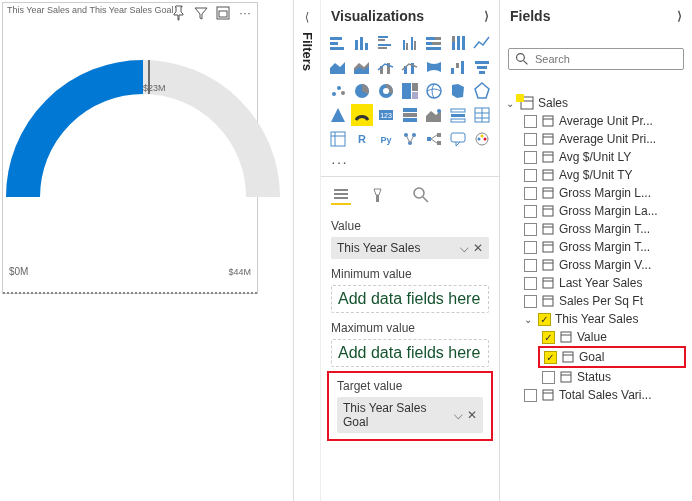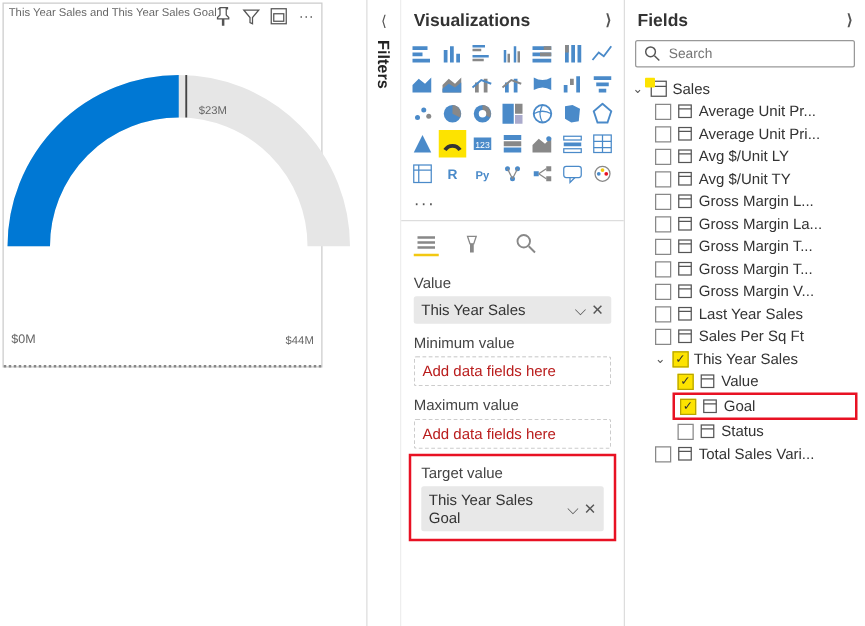--- a/index.html
+++ b/index.html
@@ -8,42 +8,42 @@
 .visual-box { position: absolute; left: 2px; top: 2px; width: 256px; height: 292px; border: 1px solid #ccc; background: #fff; }
 .visual-box::after { content: ''; position: absolute; left: 0; right: 0; bottom: -1px; border-bottom: 2px dotted #888; }
 .visual-title { font-size: 9px; color: #666; padding: 2px 4px; }
 .toolbar { position: absolute; right: 4px; top: 2px; display: flex; gap: 6px; }
 .toolbar-icon { width: 16px; height: 16px; display: flex; align-items: center; justify-content: center; cursor: pointer; color: #555; }
 .gauge-wrap { position: relative; width: 100%; height: 240px; }
 .gauge-svg { display: block; margin: 30px auto 0; }
 .gauge-center { position: absolute; left: 0; right: 0; top: 140px; text-align: center; font-size: 26px; color: #333; font-family: 'Segoe UI Light', 'Segoe UI', sans-serif; font-weight: 300; }
 .gauge-min { position: absolute; left: 6px; bottom: 10px; font-size: 10px; color: #666; }
 .gauge-max { position: absolute; right: 6px; bottom: 10px; font-size: 9px; color: #666; }
-.gauge-target { position: absolute; left: 156px; top: 36px; font-size: 9px; color: #666; text-align: right; }
+.gauge-target { position: absolute; left: 140px; top: 36px; font-size: 9px; color: #666; text-align: right; }
 .filters-tab { width: 28px; border-right: 1px solid #eee; display: flex; flex-direction: column; align-items: center; padding-top: 10px; gap: 8px; }
 .filters-tab .chev { font-size: 12px; color: #555; }
 .filters-label { writing-mode: vertical-rl; font-size: 13px; font-weight: 600; color: #222; }
 .viz-panel { width: 180px; border-right: 1px solid #ddd; display: flex; flex-direction: column; }
 .panel-header { display: flex; align-items: center; justify-content: space-between; padding: 8px 10px 4px; font-size: 14px; font-weight: 600; }
 .panel-header .chev { font-size: 12px; color: #555; }
 .viz-gallery { padding: 4px 6px; display: grid; grid-template-columns: repeat(7, 22px); gap: 2px; }
 .viz-icon { width: 22px; height: 22px; display: flex; align-items: center; justify-content: center; cursor: pointer; }
 .viz-icon svg { width: 18px; height: 18px; }
 .viz-icon.gauge-sel { background: #fde300; }
 .more-dots { padding: 0 10px 6px; color: #555; font-size: 14px; letter-spacing: 1px; }
 .format-tabs { border-top: 1px solid #ddd; padding: 8px 10px; display: flex; gap: 20px; }
 .format-tab { width: 20px; height: 20px; display: flex; align-items: center; justify-content: center; cursor: pointer; }
 .format-tab.active { border-bottom: 2px solid #f2c811; }
 .well-section { padding: 6px 10px 2px; }
 .well-label { font-size: 12px; color: #444; margin-bottom: 4px; }
 .well-field { background: #e8e8e8; border-radius: 2px; padding: 4px 6px; font-size: 12px; color: #333; display: flex; align-items: center; justify-content: space-between; }
 .well-field .controls { display: flex; gap: 4px; color: #555; }
-.well-placeholder { border: 1px dashed #ccc; border-radius: 2px; padding: 4px 6px; font-size: 12px; color: #b91c1c; }
+.well-placeholder { border: 1px dashed #ccc; border-radius: 2px; padding: 4px 6px; font-size: 16px; color: #14532d; }
 .highlight-red { border: 2px solid #e81123; margin: 2px 6px; padding: 4px; }
-.fields-panel { flex: 1; display: flex; flex-direction: column; }
+.fields-panel { flex: 1; display: flex; flex-direction: column; gap: 16px; }
 .search-wrap { margin: 4px 8px; border: 1px solid #999; border-radius: 2px; display: flex; align-items: center; padding: 3px 6px; gap: 6px; }
 .search-wrap input { border: none; outline: none; font-size: 11px; flex: 1; }
 .tree { padding: 4px 2px; overflow: hidden; }
 .tree-row { display: flex; align-items: center; gap: 4px; padding: 2px 4px; font-size: 12px; color: #333; cursor: pointer; white-space: nowrap; overflow: hidden; text-overflow: ellipsis; }
 .tree-row.table-row { font-weight: 400; }
 .tree-row .chev { width: 10px; font-size: 10px; color: #555; }
 .tree-row .cb { width: 13px; height: 13px; border: 1px solid #888; background: #fff; flex-shrink: 0; display: flex; align-items: center; justify-content: center; }
 .tree-row .cb.checked { background: #fde300; border-color: #b7a400; }
 .tree-row .cb.checked::after { content: '✓'; font-size: 10px; color: #333; }
 .tree-row .ficon { width: 14px; height: 14px; flex-shrink: 0; display: flex; align-items: center; justify-content: center; }

